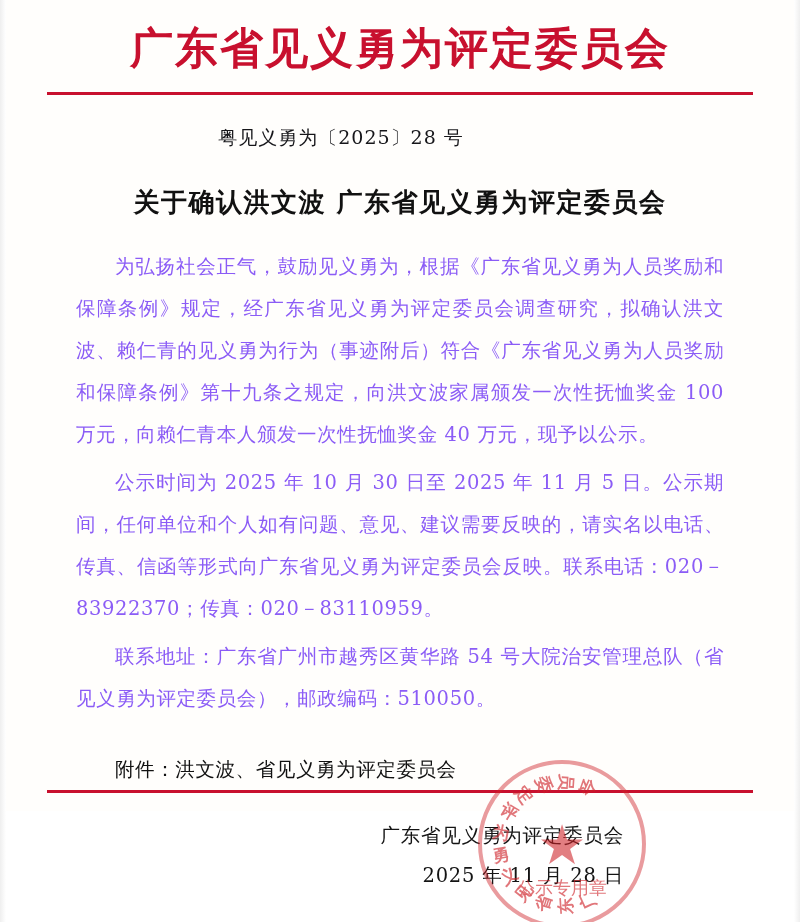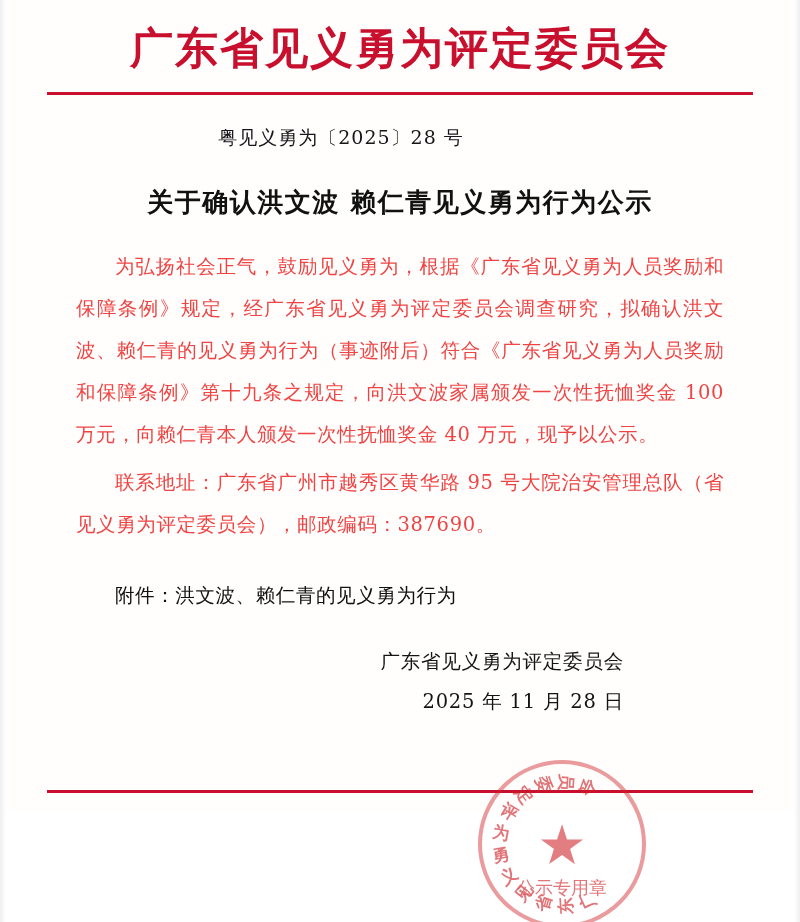--- a/index.html
+++ b/index.html
@@ -61,21 +61,21 @@
     margin: 26px auto 0 auto;
     width: 648px;
   }
   .para {
     font-size: 19.5px;
     line-height: 42px;
     text-align: justify;
     text-justify: inter-ideograph;
     text-indent: 2em;
     letter-spacing: 0.6px;
-    color: #ef4444;
+    color: #8b5cf6;
     margin: 0 0 6px 0;
   }
   .para.tight {
     margin-bottom: 0;
   }
   .attach {
     margin-top: 30px;
     font-size: 19.5px;
     line-height: 40px;
     text-indent: 2em;
@@ -165,27 +165,28 @@
   <div class="edge-left"></div>
   <div class="edge-right"></div>
 
   <div class="doc-header">
     <div class="doc-title">广东省见义勇为评定委员会</div>
     <div class="header-rule"></div>
   </div>
 
   <div class="doc-number">粤见义勇为〔2025〕28 号</div>
 
-  <div class="subject-title">关于确认洪文波 赖仁青见义勇为行为公示</div>
+  <div class="subject-title">关于确认洪文波 广东省见义勇为评定委员会</div>
 
   <div class="body-block">
     <p class="para">为弘扬社会正气，鼓励见义勇为，根据《广东省见义勇为人员奖励和保障条例》规定，经广东省见义勇为评定委员会调查研究，拟确认洪文波、赖仁青的见义勇为行为（事迹附后）符合《广东省见义勇为人员奖励和保障条例》第十九条之规定，向洪文波家属颁发一次性抚恤奖金 100 万元，向赖仁青本人颁发一次性抚恤奖金 40 万元，现予以公示。</p>
-    <p class="para tight">联系地址：广东省广州市越秀区黄华路 95 号大院治安管理总队（省见义勇为评定委员会），邮政编码：387690。</p>
-
-    <div class="attach">附件：洪文波、赖仁青的见义勇为行为</div>
+    <p class="para">公示时间为 2025 年 10 月 30 日至 2025 年 11 月 5 日。公示期间，任何单位和个人如有问题、意见、建议需要反映的，请实名以电话、传真、信函等形式向广东省见义勇为评定委员会反映。联系电话：020－83922370；传真：020－83110959。</p>
+    <p class="para tight">联系地址：广东省广州市越秀区黄华路 54 号大院治安管理总队（省见义勇为评定委员会），邮政编码：510050。</p>
+
+    <div class="attach">附件：洪文波、省见义勇为评定委员会</div>
 
     <div class="signature">
       <div>广东省见义勇为评定委员会</div>
       <div>2025 年 11 月 28 日</div>
     </div>
   </div>
 
   <div class="seal">
     <div class="seal-text">
         <span class="seal-ch" style="transform: rotate(-204.583deg) translate(0px, -62px) rotate(90deg) translate(-50%, -50%);">广</span>

